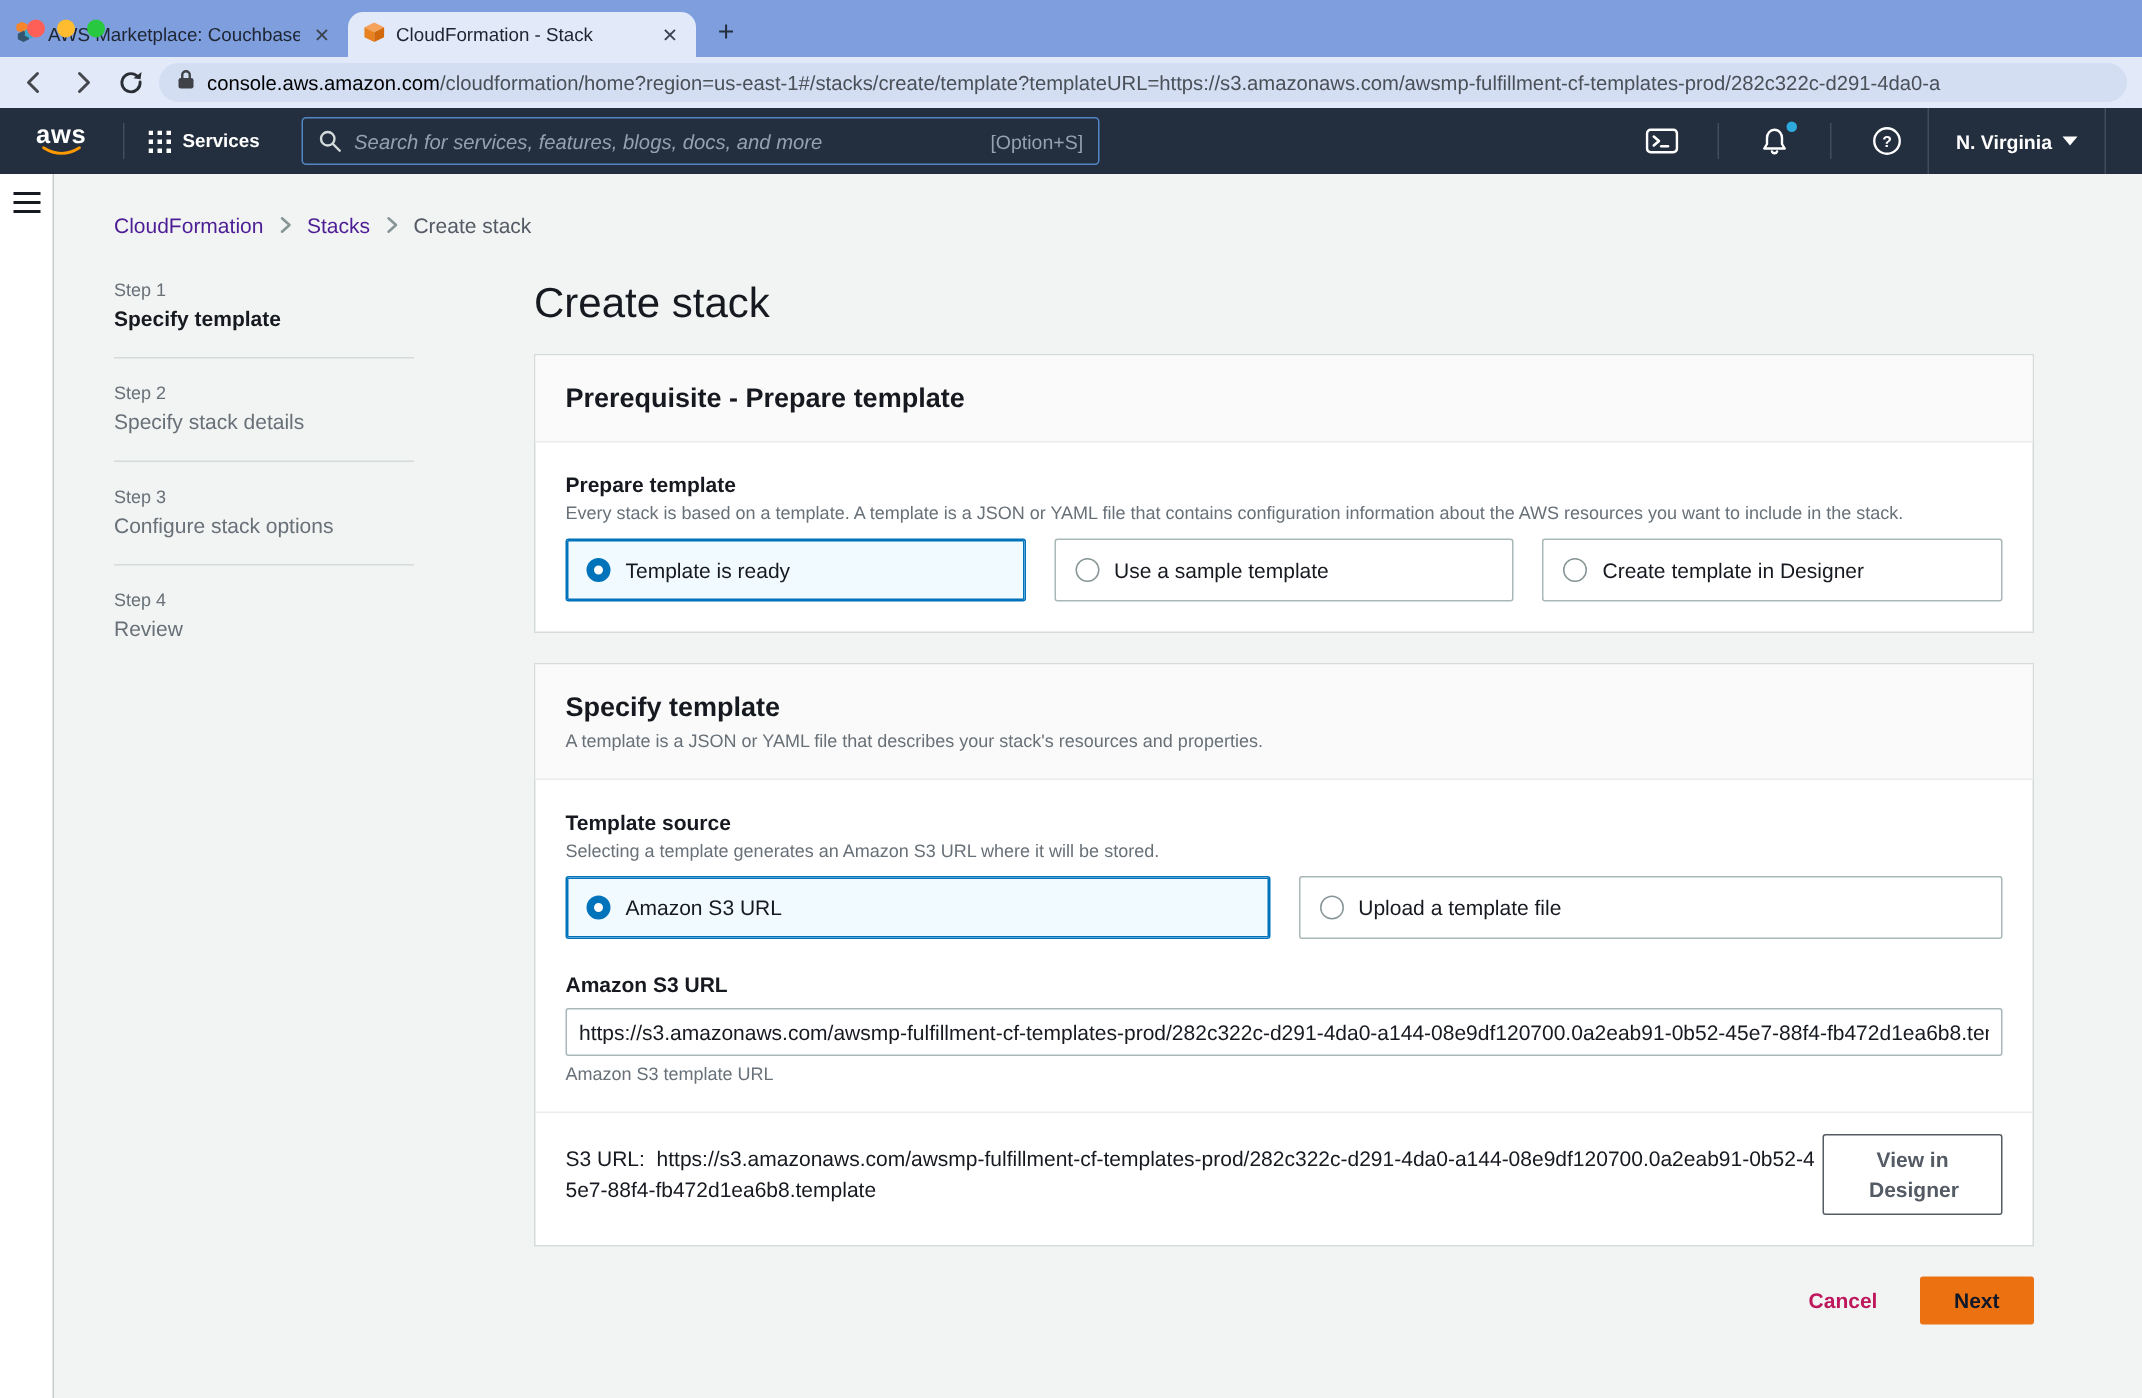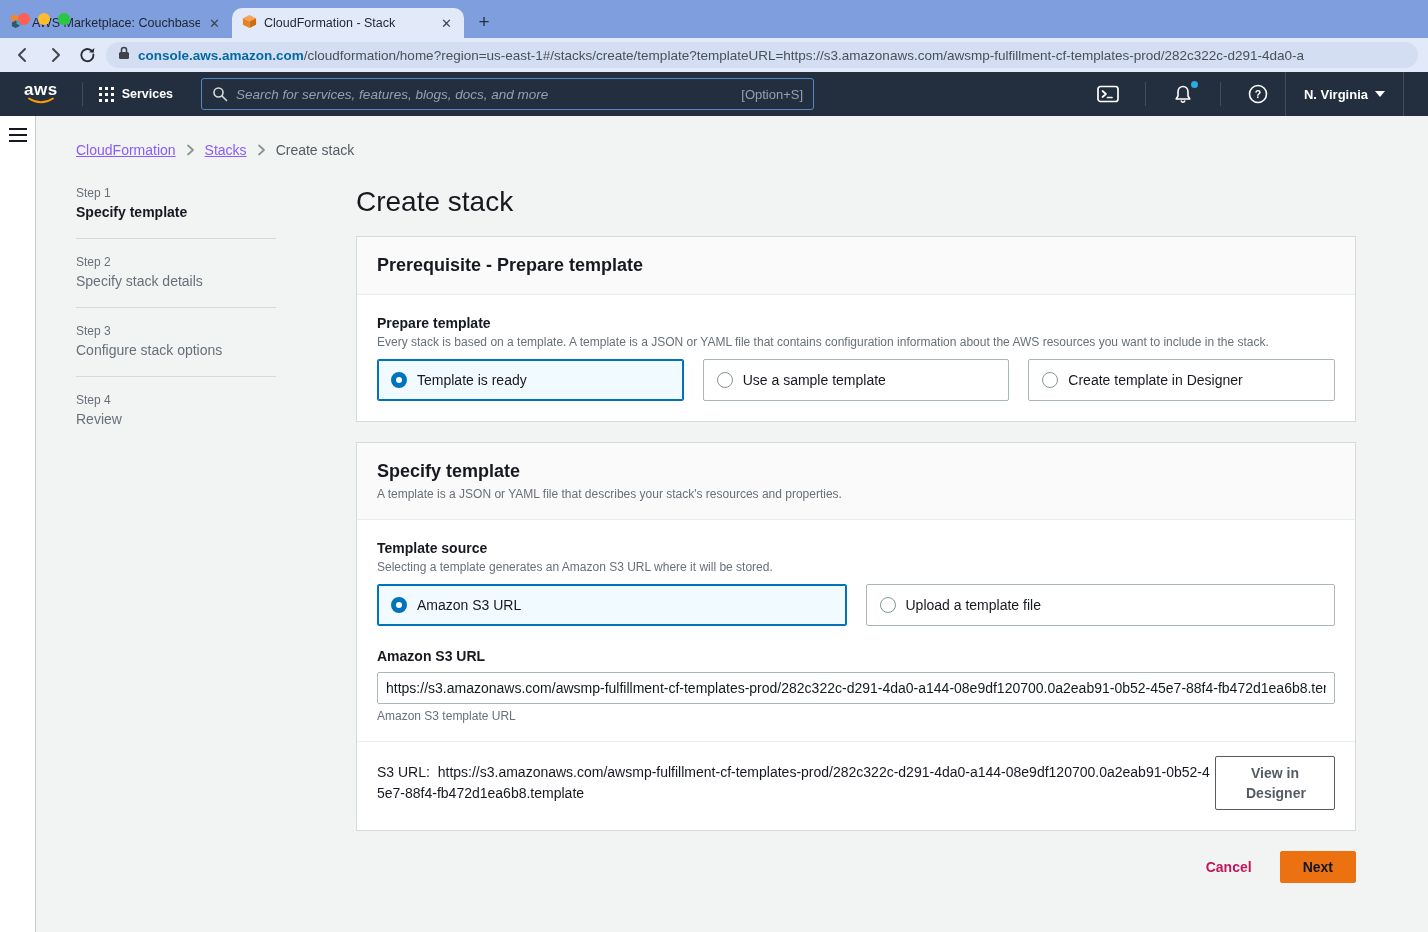--- a/index.html
+++ b/index.html
@@ -14,48 +14,48 @@
   .tab:first-of-type { margin-left:96px; background:rgba(255,255,255,0.10); }
   .tab.active { background:#e2eafa; }
   .tab .title { flex:1; white-space:nowrap; overflow:hidden; }
   .tab .close { font-size:13px; color:#3c4350; padding:0 2px; cursor:default; }
   .newtab { width:28px; height:28px; margin:0 0 2px 6px; display:flex; align-items:center; justify-content:center; font-size:19px; color:#26303f; }
 
   .toolbar { height:34px; background:#e2eafa; display:flex; align-items:center; padding:0 10px; gap:6px; }
   .navbtn { width:26px; height:26px; display:flex; align-items:center; justify-content:center; }
   .urlpill { flex:1; height:26px; background:#d3def3; border-radius:13px; display:flex; align-items:center; padding:0 12px; gap:8px; overflow:hidden; }
   .urlline { white-space:nowrap; overflow:hidden; font-size:13.5px; }
-  .url-domain { color:#0369a1; font-weight:bold; }
+  .url-domain { color:#000000; font-weight:normal; }
   .url-path { color:#4a5058; }
 
   
   .awsnav { height:44px; background:#232f3e; display:flex; align-items:center; color:#fff; padding:0 24px; }
   .awslogo { display:flex; flex-direction:column; align-items:center; margin-right:14px; }
   .awslogo .word { font-weight:bold; font-size:17px; letter-spacing:0.5px; line-height:14px; }
   .navdivider { width:1px; height:24px; background:#414d5c; margin:0 10px; }
   .services { display:flex; align-items:center; gap:8px; font-size:12.5px; font-weight:bold; padding:0 6px; }
-  .searchbox { margin-left:22px; width:613px; height:32px; border:1px solid #5286c5; border-radius:3px; display:flex; align-items:center; padding:0 10px; gap:8px; background:#232f3e; }
+  .searchbox { margin-left:22px; width:532px; height:32px; border:1px solid #5286c5; border-radius:3px; display:flex; align-items:center; padding:0 10px; gap:8px; background:#232f3e; }
   .searchbox input { flex:1; background:transparent; border:none; outline:none; color:#d5dbdb; font-size:13.5px; font-style:italic; font-family:"Liberation Sans", sans-serif; }
   .searchbox input::placeholder { color:#95a0b0; }
   .shortcut { color:#95a0b0; font-size:13px; }
   .navspacer { flex:1; }
   .navicon { display:flex; align-items:center; justify-content:center; padding:0 16px; height:44px; }
   .bellwrap { position:relative; }
   .belldot { position:absolute; top:9px; right:12px; width:7px; height:7px; border-radius:50%; background:#2ea9dd; }
   .region { display:flex; align-items:center; gap:7px; font-size:13px; font-weight:bold; padding:0 18px; height:44px; border-left:1px solid #414d5c; border-right:1px solid #414d5c; }
   .caret { width:0; height:0; border-left:5px solid transparent; border-right:5px solid transparent; border-top:6px solid #fff; }
 
   
   .app { display:flex; height:816px; background:#f2f3f3; }
   .leftstrip { width:36px; background:#fff; border-right:1px solid #c7cdce; padding-top:12px; display:flex; justify-content:center; align-items:flex-start; }
   .hamburger div { width:18px; height:2px; background:#16191f; margin:0 0 4px 0; }
   .content { flex:1; padding:26px 40px 0 40px; }
 
   .breadcrumb { font-size:14px; display:flex; align-items:center; gap:10px; }
-  .crumb-link { color:#8b5cf6; cursor:pointer;text-decoration:underline; }
+  .crumb-link { color:#4c1d95; cursor:pointer; }
   .crumb-current { color:#545b64; }
 
   .columns { display:flex; margin-top:28px; }
   .steps { width:200px; flex:none; }
   .step { margin-bottom:14px; }
   .step .stepnum { font-size:12px; color:#687078; margin-bottom:4px; }
   .step .steptitle { font-size:14px; color:#687078; }
   .step.active .steptitle { color:#16191f; font-weight:bold; }
   .steps hr { border:none; border-top:1px solid #d5dbdb; margin:18px 0 16px 0; }
 

